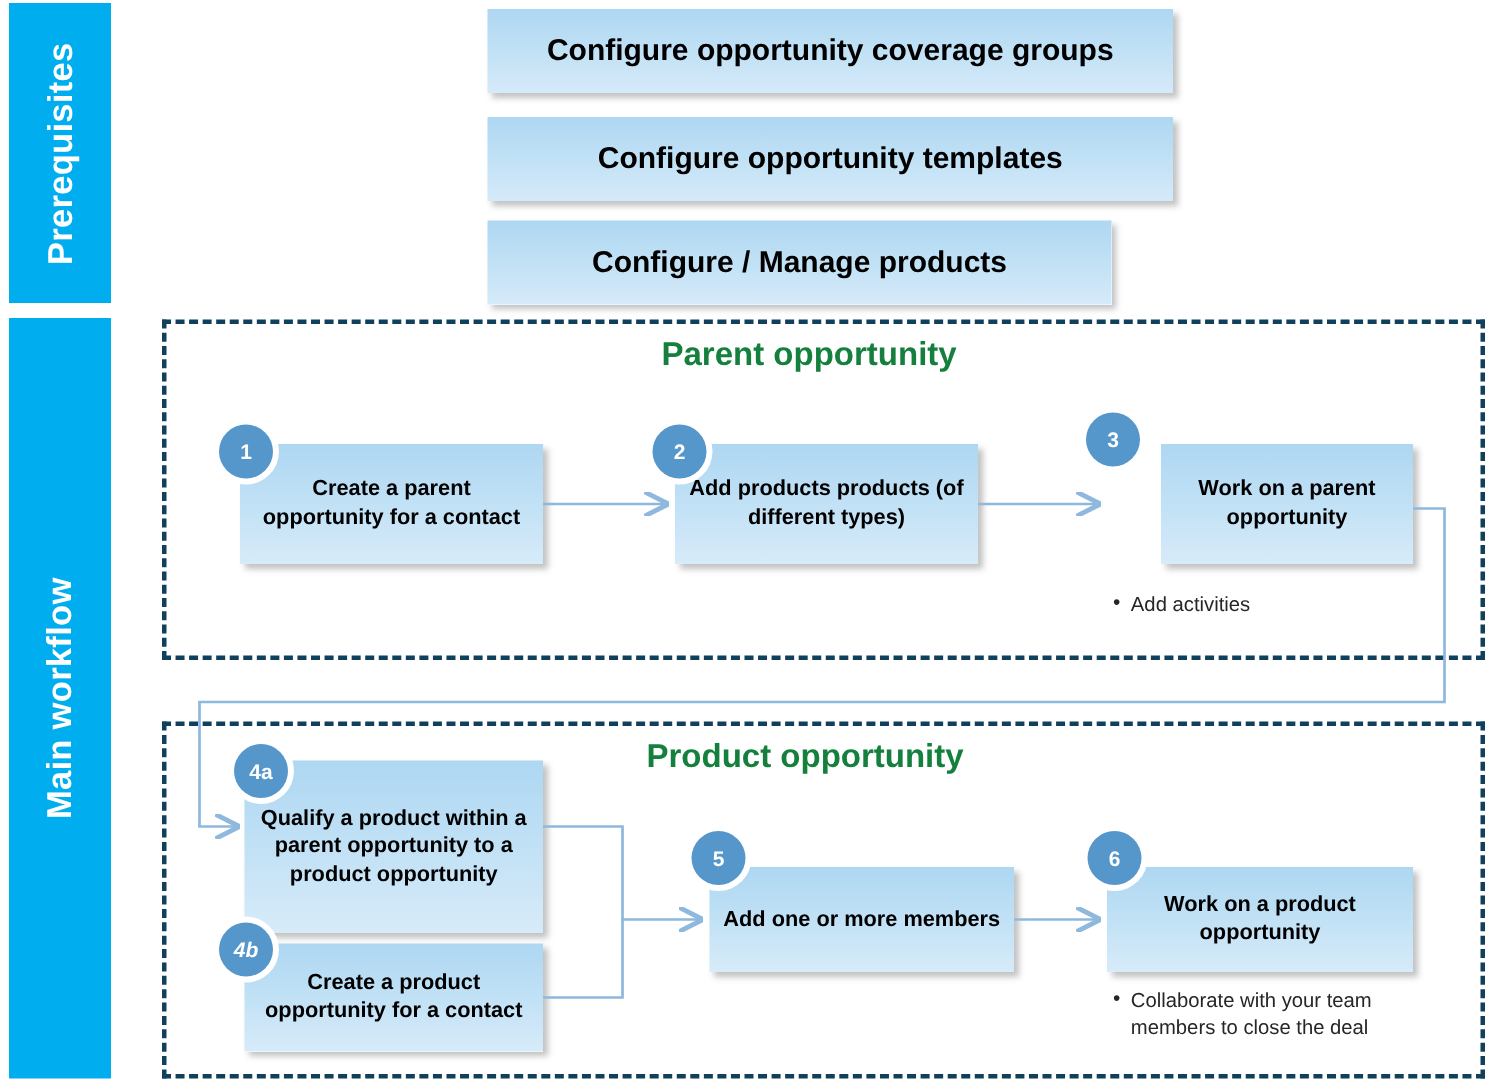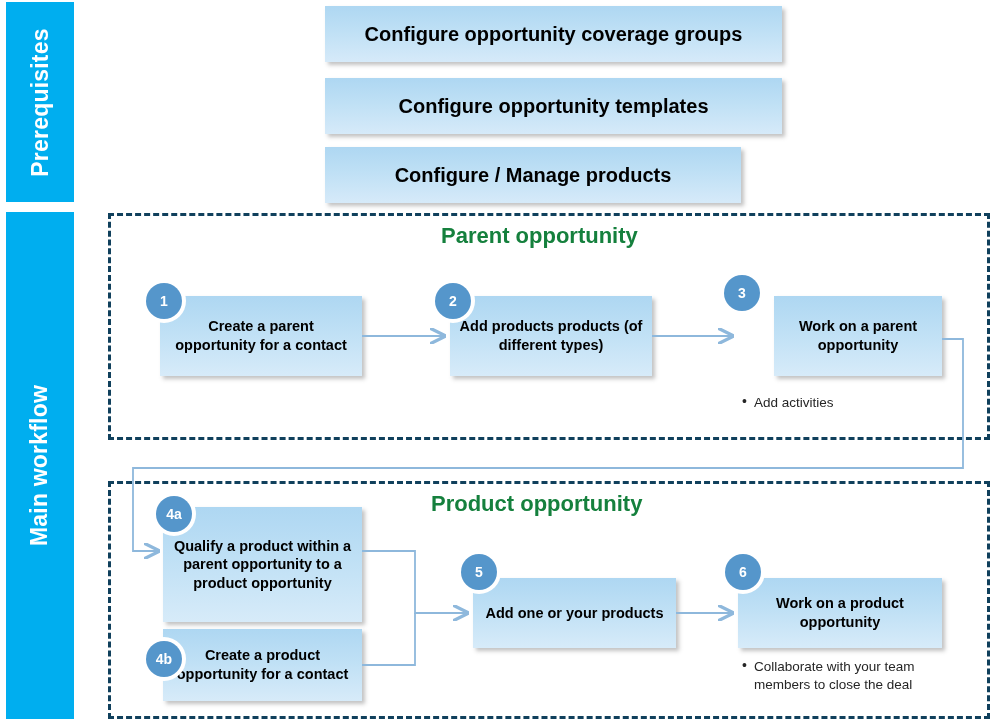--- a/index.html
+++ b/index.html
@@ -127,21 +127,21 @@
     display: flex;
     align-items: center;
     justify-content: center;
     box-shadow: 0 0 0 4px #ffffff;
     z-index: 5;
   }
   #badge-1  { left: 146px; top: 283px; }
   #badge-2  { left: 435px; top: 283px; }
   #badge-3  { left: 724px; top: 275px; }
   #badge-4a { left: 156px; top: 496px; text-align: right; }
-  #badge-4b { left: 146px; top: 641px; }
+  #badge-4b { left: 146px; top: 615px; font-style: italic; }
   #badge-5  { left: 461px; top: 554px; }
   #badge-6  { left: 725px; top: 554px; }
 
   
   .note {
     position: absolute;
     font-size: 13.5px;
     color: #262626;
     line-height: 1.35;
   }
@@ -241,21 +241,21 @@
     <span>Qualify a product within a parent opportunity to a product opportunity</span>
   </div>
   <div class="badge" id="badge-4a">4a</div>
 
   <div class="step-box" id="box-4b">
     <span>Create a product opportunity for a contact</span>
   </div>
   <div class="badge" id="badge-4b">4b</div>
 
   <div class="step-box" id="box-5">
-    <span>Add one or your products</span>
+    <span>Add one or more members</span>
   </div>
   <div class="badge" id="badge-5">5</div>
 
   <div class="step-box" id="box-6">
     <span>Work on a product opportunity</span>
   </div>
   <div class="badge" id="badge-6">6</div>
 
   <div class="note" id="note-6">
     <div class="bullet-row">

